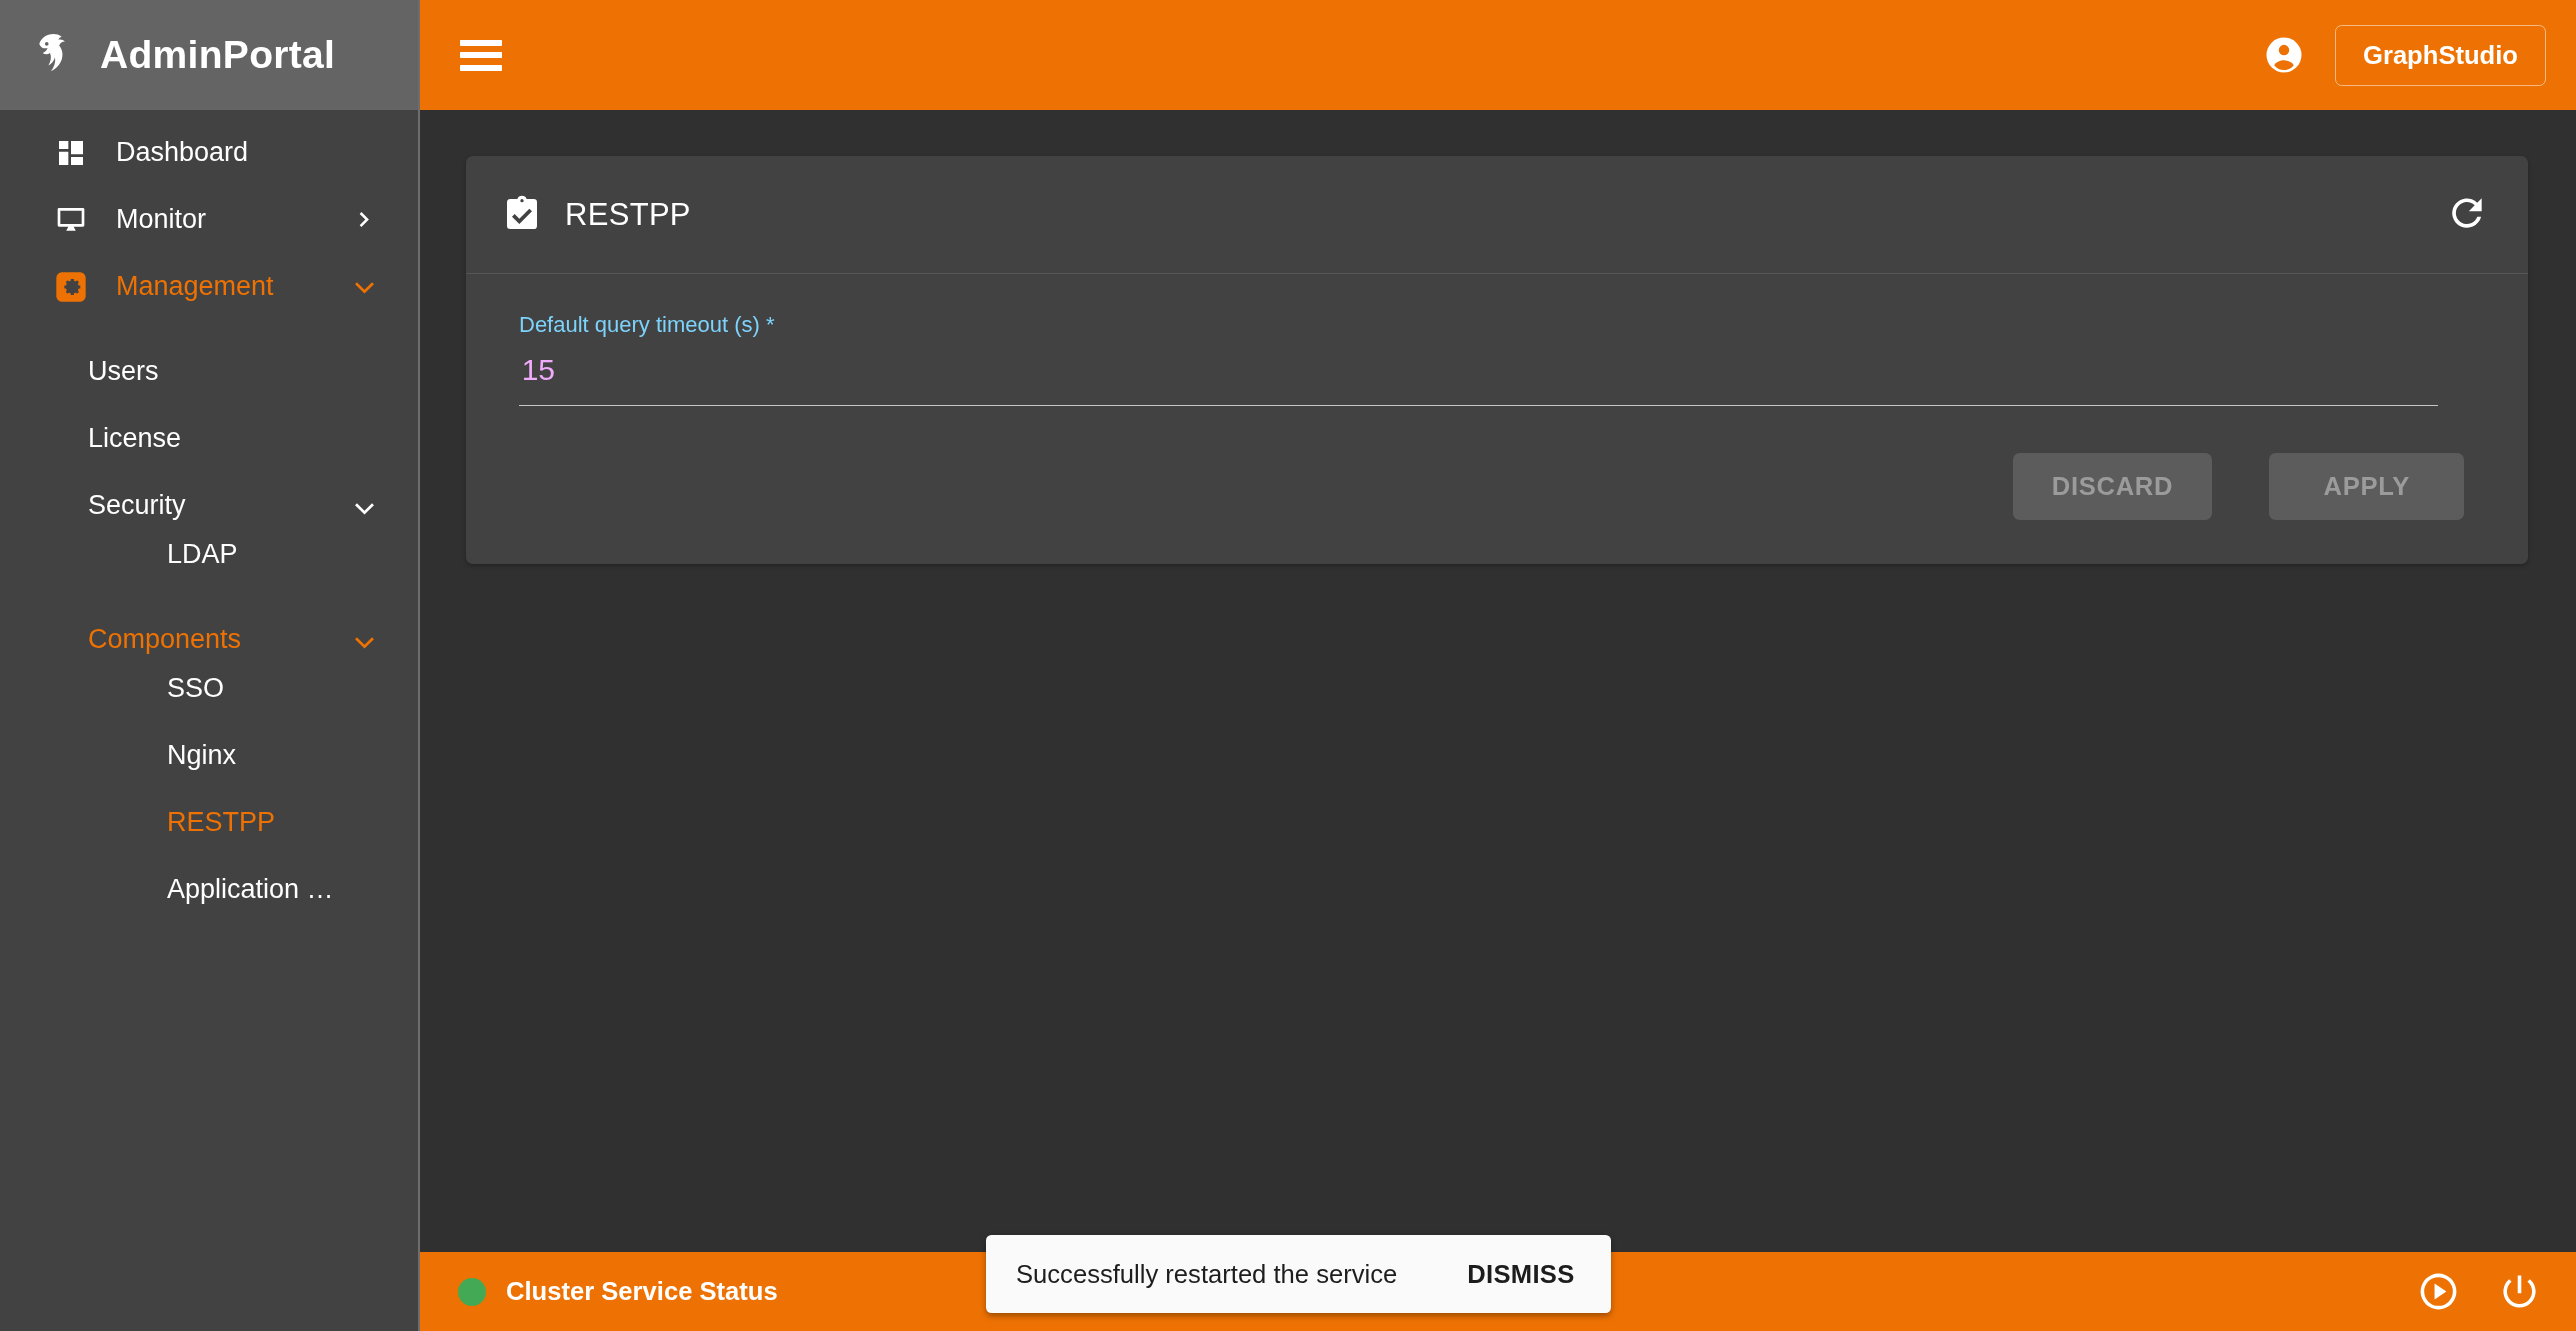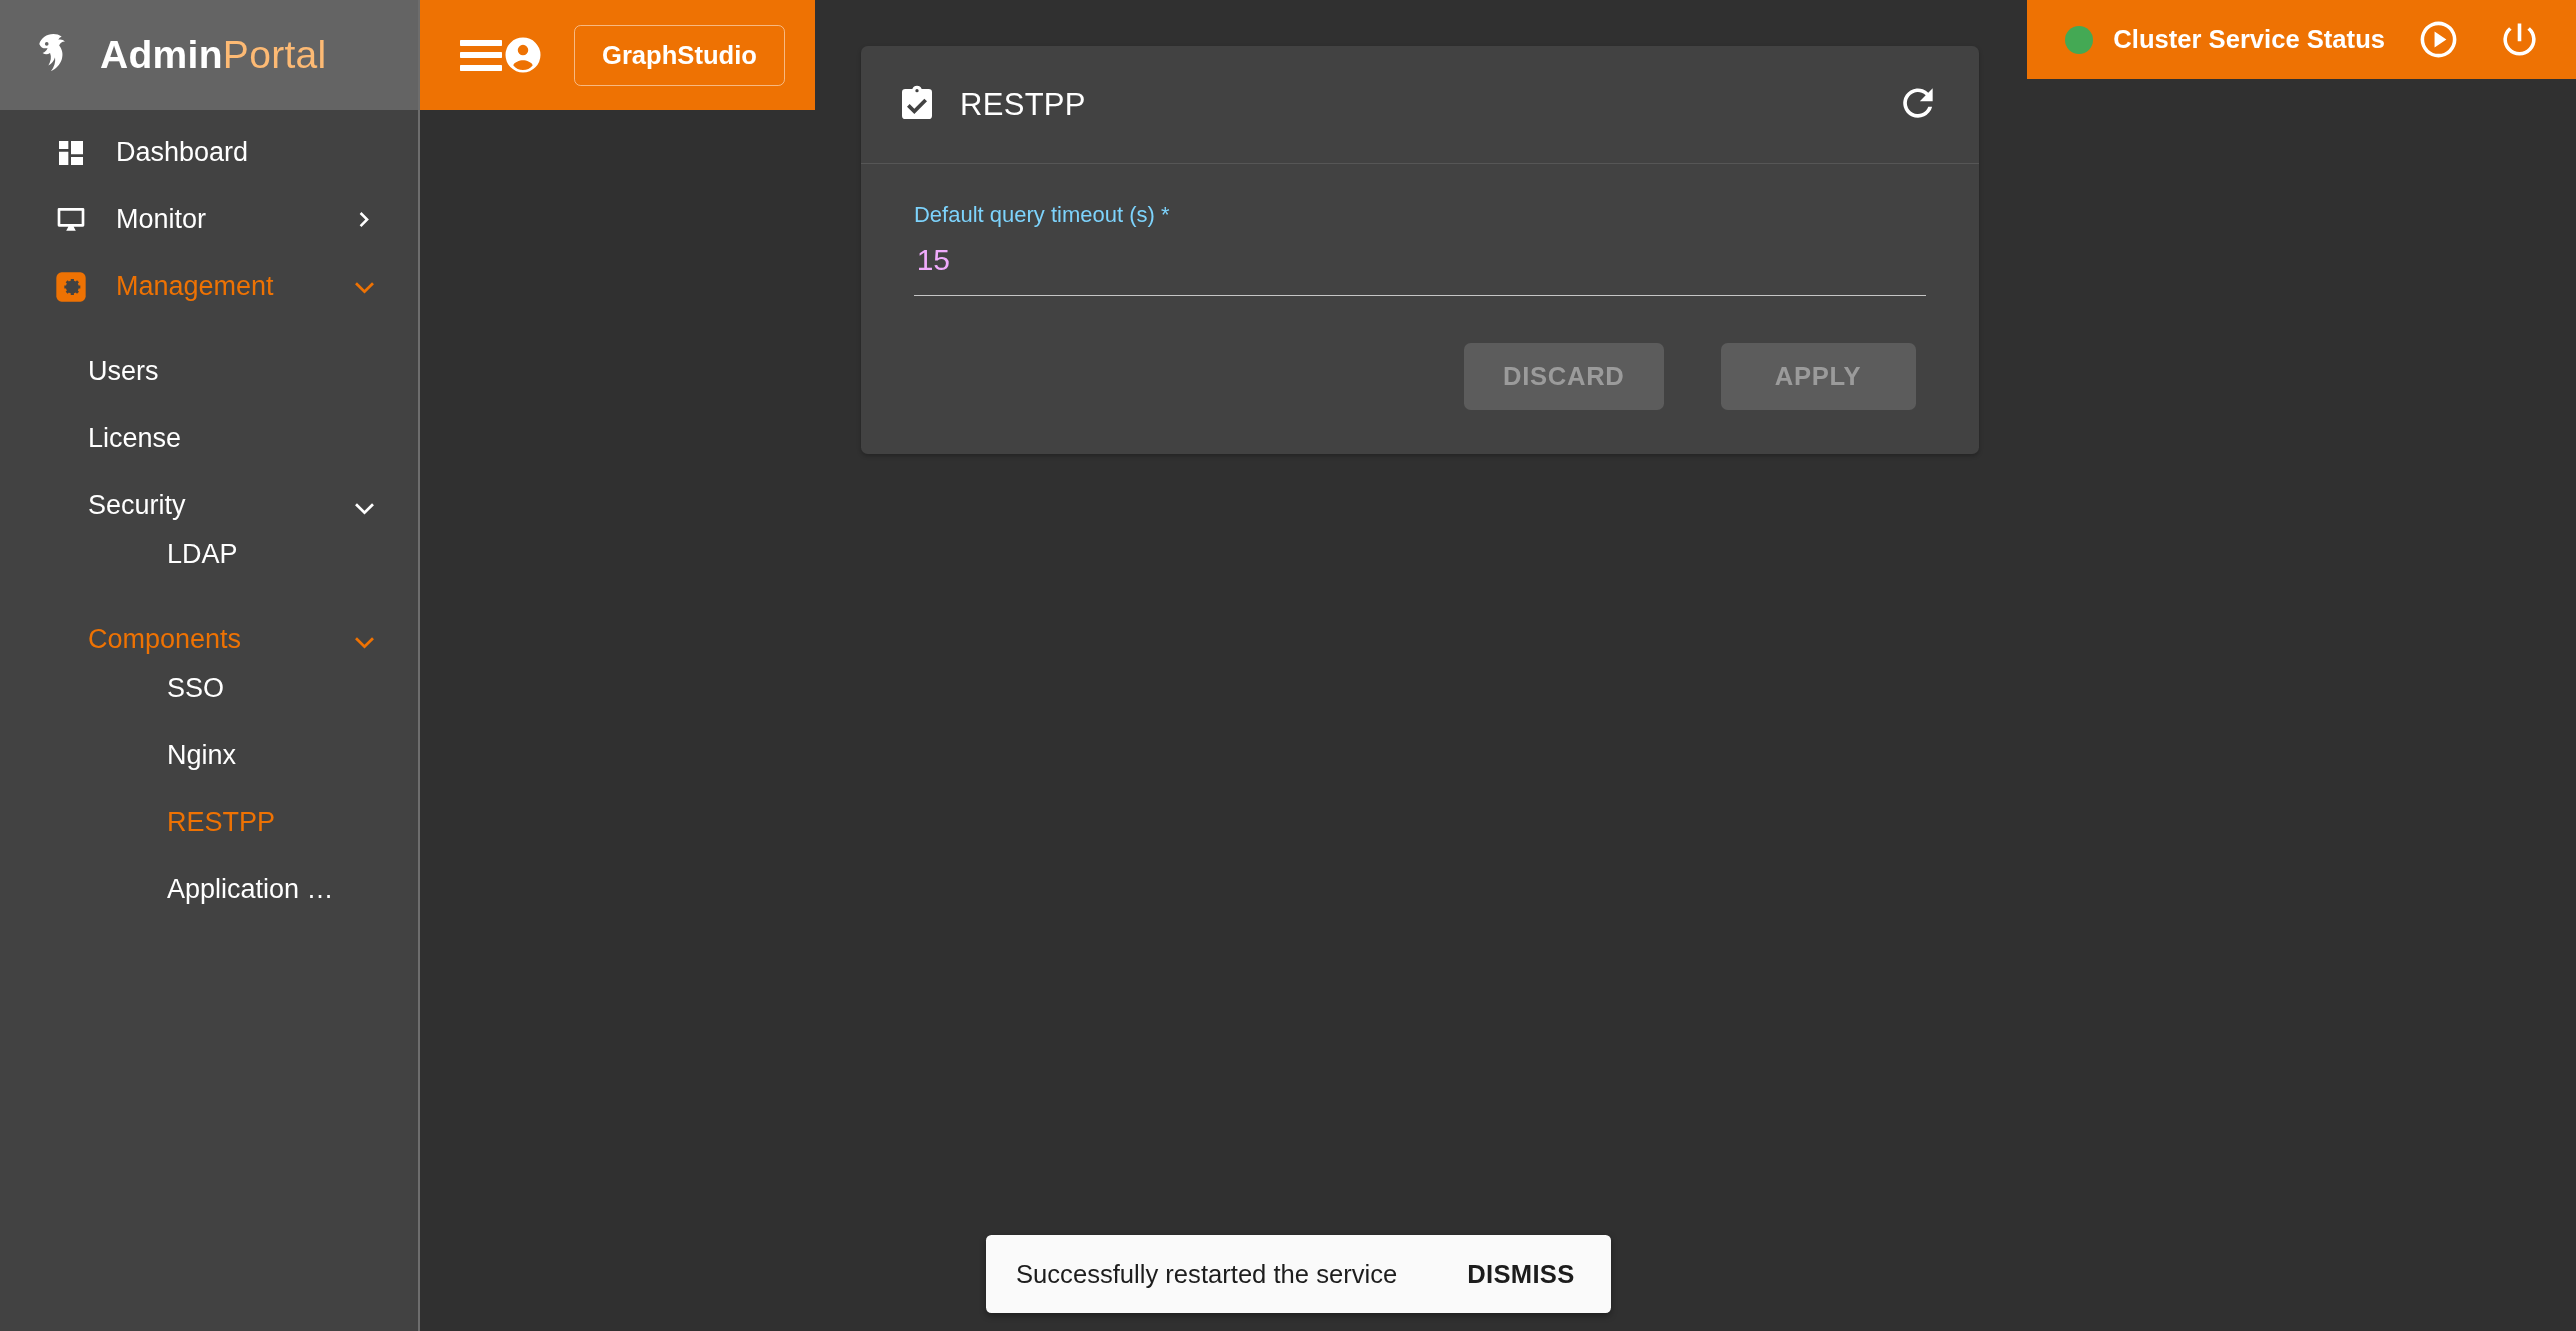--- a/index.html
+++ b/index.html
@@ -20,42 +20,42 @@
     position: relative;
     overflow: hidden;
   }
   .logo-bar {
     height: 110px; background: #646464;
     display: flex; align-items: center; padding-left: 31px; gap: 16px;
   }
   .logo-mark { width: 53px; height: 53px; flex: 0 0 53px; }
   .logo-text { font-size: 39px; color: #ffffff; letter-spacing: 0.3px; white-space: nowrap; }
   .logo-text .b { font-weight: 700; }
-  .logo-text .l { font-weight: 400; color:#fdba74; }
+  .logo-text .l { font-weight: 700; color:#ffffff; }
 
   .nav { padding-top: 9.4px; }
   .nav-item {
     display: flex; align-items: center;
     height: 67px; padding: 0 38px 0 27px;
     color: #ffffff; font-size: 27px; cursor: pointer;
     position: relative;
   }
   .nav-item .ic { width: 38px; flex: 0 0 38px; display:flex; align-items:center; justify-content:flex-start; }
   .nav-item .lbl { margin-left: 23px; flex: 1 1 auto; white-space: nowrap; overflow:hidden; text-overflow: ellipsis; }
   .nav-item .chev { width: 31px; flex: 0 0 31px; display:flex; align-items:center; justify-content:center; }
   .nav-item.lvl1 { padding-left: 27px; margin-left: 28px; }
   .nav-item.lvl2 { padding-left: 88px; align-items: flex-end; }
   .nav-item.lvl2 .lbl { margin-left: 0; }
   .nav-item.lvl3 { padding-left: 167px; }
   .nav-item.lvl3 .lbl { margin-left: 0; }
   .nav-item.active, .nav-item.active .lbl { color: #ee7203; }
   .nav-item.active svg { fill: #ee7203; }
 
   
-  .main { flex: 1 1 auto; position: relative; display:flex; flex-direction: row; background:#303030; }
+  .main { flex: 1 1 auto; position: relative; display:flex; flex-direction: column; background:#303030; }
   .topbar {
     height: 110px; background: #ee7203;
     display: flex; align-items: center; justify-content: space-between;
     padding: 0 30px 0 40px; flex: 0 0 110px;
   }
   .hamburger { width: 42px; height: 31px; display:flex; flex-direction:column; justify-content:space-between; cursor:pointer; }
   .hamburger span { display:block; height: 6px; background:#fff; border-radius:0.7px; }
   .topbar-right { display:flex; align-items:center; gap: 30px; }
   .account-icon { width: 42px; height: 42px; }
   .gs-btn {

